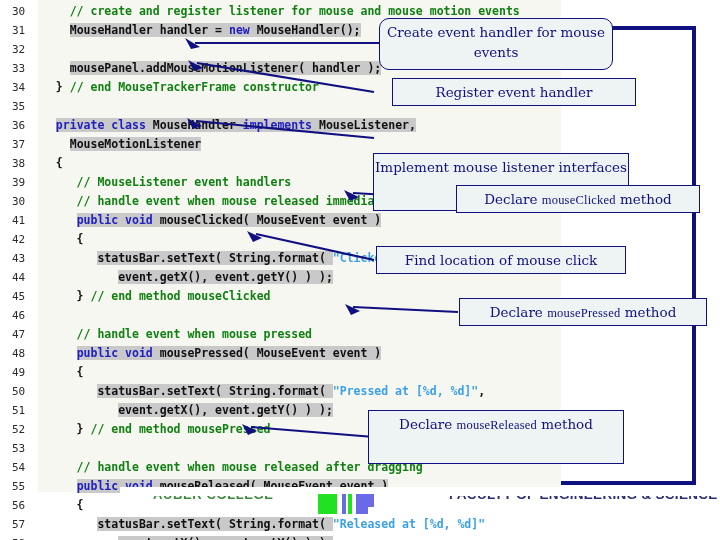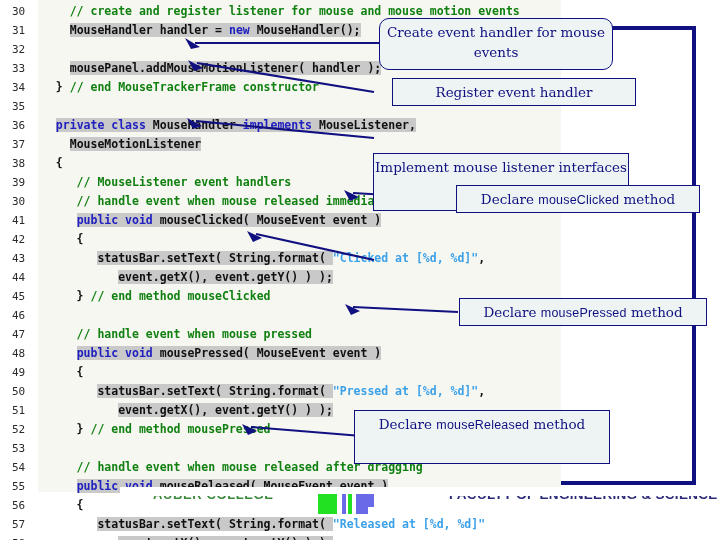--- a/index.html
+++ b/index.html
@@ -42,21 +42,21 @@
   
   .callout{
     position:absolute;background:#eef4f4;border:1.3px solid #101080;
     color:#101080;display:flex;align-items:flex-start;justify-content:center;
     text-align:center;box-sizing:border-box;
     font-family:"DejaVu Serif","Liberation Serif",serif;
     font-size:13.5px;line-height:20px;padding-top:3px;
   }
   .callout.mid{align-items:center;padding-top:0;}
   .callout .mono{
-    font-family:Liberation Sans, sans-serif;
+    font-family:Liberation Serif, serif;
     font-size:12.5px;letter-spacing:.2px;
   }
 
   
   #leaders{position:absolute;left:0;top:0;width:720px;height:540px;pointer-events:none;}
 
   
   .footer-text{
     position:absolute;white-space:nowrap;font-weight:bold;
     font-family:"Liberation Sans",sans-serif;
@@ -144,26 +144,29 @@
   </div>
 
   <div class="callout" style="left:373px;top:113px;width:256px;height:58px;margin-top:40px;">
     <span><span>Implement mouse listener interfaces</span></span>
   </div>
 
   <div class="callout mid" style="left:456px;top:185px;width:244px;height:28px;">
     <span><span>Declare </span><span class="mono">mouseClicked</span><span> method</span></span>
   </div>
 
+  <div class="callout mid" style="left:376px;top:246px;width:250px;height:28px;">
+    <span><span>Find location of mouse click</span></span>
+  </div>
 
   <div class="callout mid" style="left:459px;top:298px;width:248px;height:28px;">
     <span><span>Declare </span><span class="mono">mousePressed</span><span> method</span></span>
   </div>
 
-  <div class="callout" style="left:354px;top:410px;width:256px;height:54px;">
+  <div class="callout" style="left:368px;top:410px;width:256px;height:54px;">
     <span><span>Declare </span><span class="mono">mouseReleased</span><span> method</span></span>
   </div>
 
   <div class="footer-text" id="footer-left">AUBER COLLEGE</div>
   <div class="footer-text" id="footer-right">FACULTY OF ENGINEERING &amp; SCIENCE</div>
   <div id="footer-mask"></div>
 
   <div id="logo">
     <div class="logo-sq" style="left:0;top:0;width:19px;height:20px;"></div>
     <div class="logo-bar" style="left:24px;top:0;width:4px;height:20px;"></div>

